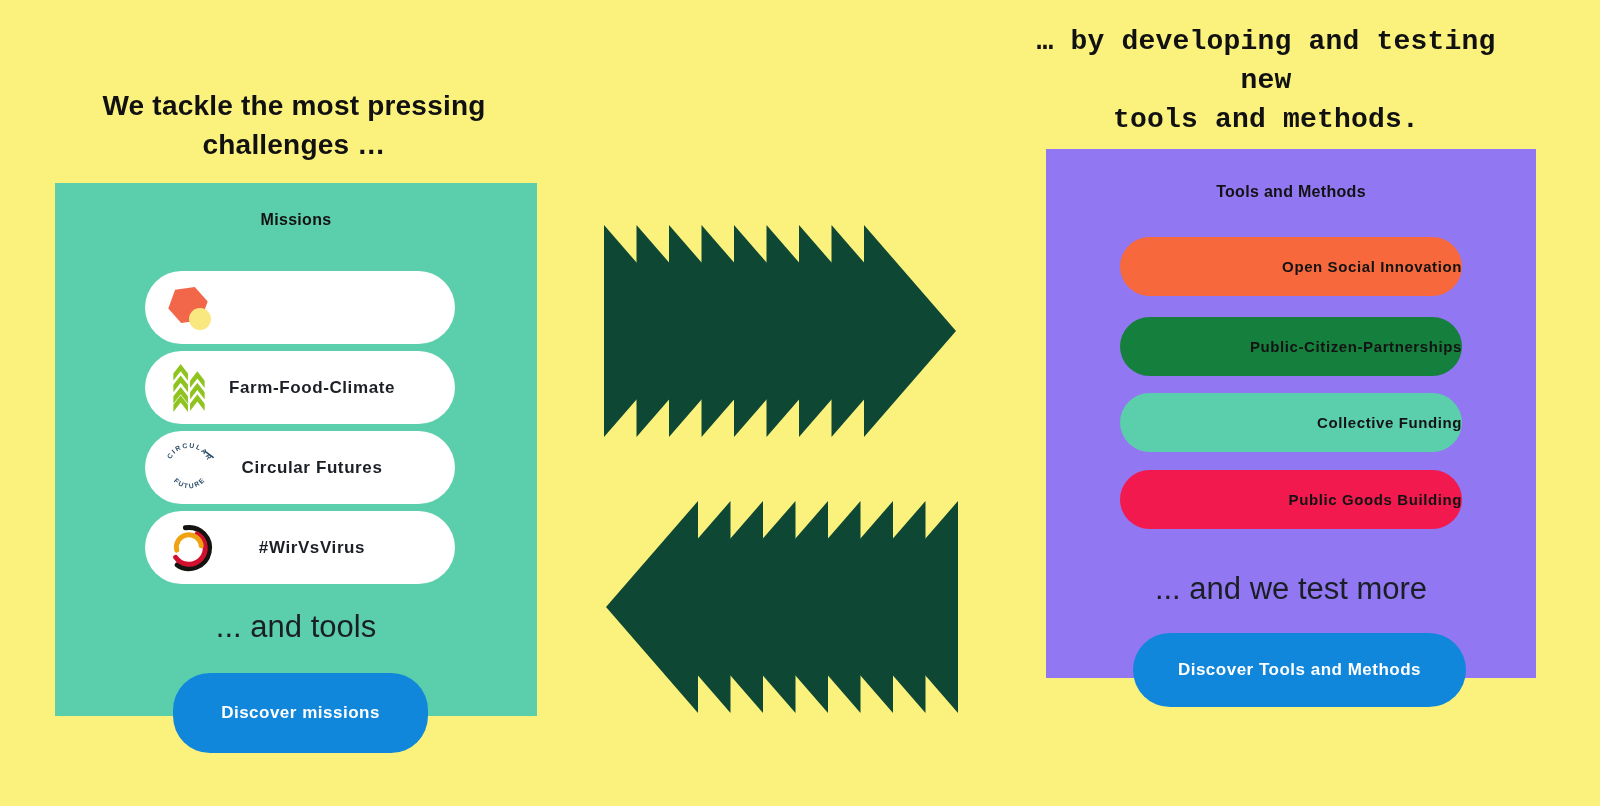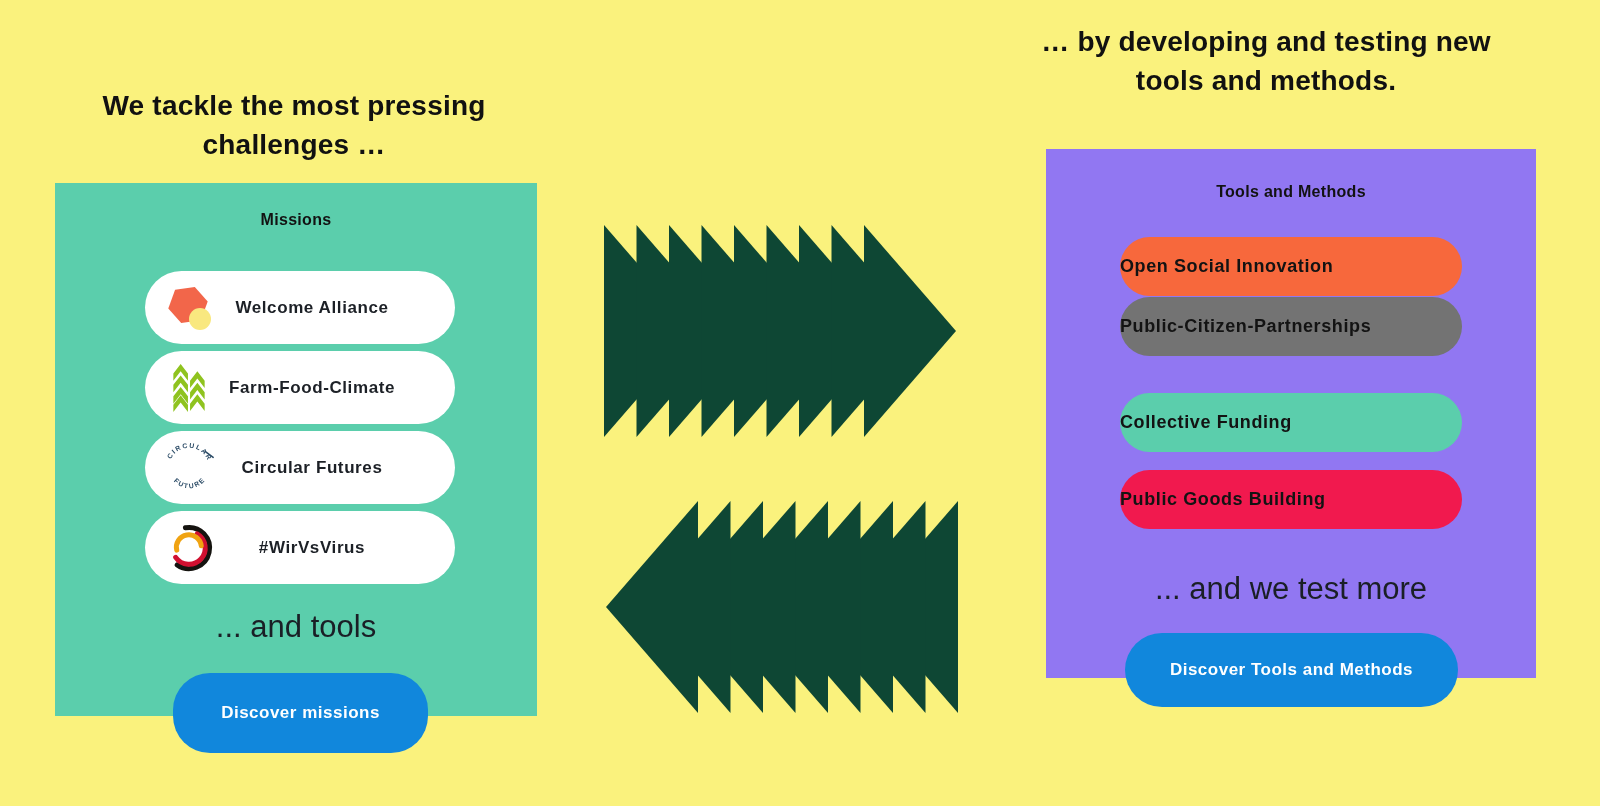--- a/index.html
+++ b/index.html
@@ -17,21 +17,21 @@
     position:absolute;
     width:520px;
     text-align:center;
     font-size:28px;
     line-height:39px;
     font-weight:bold;
     color:#111;
     letter-spacing:.2px;
   }
   #left-heading{left:34px;top:42px;margin-top:44px;}
-  #right-heading{left:1006px;top:22px;}
+  #right-heading{left:1006px;top:22px;font-family:Liberation Mono, monospace;}
   .panel{
     position:absolute;
   }
   #missions-panel{
     left:55px;top:183px;width:482px;height:533px;
     background:#5BCEAC;
   }
   #tools-panel{
     left:1046px;top:149px;width:490px;height:529px;
     background:#9177F2;
@@ -64,22 +64,22 @@
   .m-label{
     flex:1;text-align:center;
     padding-left:34px;padding-right:10px;
     font-size:17px;font-weight:bold;
     color:#1C2026;letter-spacing:.6px;
   }
   .t-pill{
     position:absolute;
     left:74px;width:342px;height:59px;
     border-radius:37px;
-    display:flex;align-items:center;justify-content:flex-start;
-    font-size:18px;font-weight:bold;
+    display:flex;align-items:center;justify-content:flex-end;
+    font-size:15px;font-weight:bold;
     color:#131313;letter-spacing:.6px;
   }
   .more-text{
     position:absolute;left:0;width:100%;
     text-align:center;
     font-size:31px;font-weight:normal;
     color:#1A1F26;
   }
   .cta{
     position:absolute;
@@ -87,21 +87,21 @@
     border:none;
     border-radius:37px;
     color:#FFFFFF;
     font-family:inherit;
     font-size:17px;font-weight:bold;
     letter-spacing:.5px;
     display:flex;align-items:center;justify-content:center;
     cursor:pointer;
   }
   #missions-cta{left:118px;top:490px;width:255px;height:80px;}
-  #tools-cta{left:79px;top:484px;width:333px;height:74px;}
+  #tools-cta{left:87px;top:484px;width:333px;height:74px;}
   .arrow{position:absolute;}
   #arrow-right{left:604px;top:225px;}
   #arrow-left{left:606px;top:501px;}
 </style>
 </head>
 <body>
 
 <div class="canvas">
 
   <div class="heading" id="left-heading">
@@ -117,21 +117,20 @@
   <section class="panel" id="missions-panel">
     <div class="panel-title">Missions</div>
 
     <div class="m-pill" style="top:88px;">
       <span class="m-icon">
         <svg width="46" height="48" viewBox="0 0 46 48" aria-hidden="true">
           <polygon points="41.7,17.5 28.8,3.1 9.1,5.7 2.3,24.5 15.2,38.9 34.9,36.3" fill="#F2664A"></polygon>
           <circle cx="34" cy="35" r="11" fill="#F9E87F"></circle>
         </svg>
       </span>
-      <span class="m-label">Welcome Alliance</span>
     </div>
 
     <div class="m-pill" style="top:168px;">
       <span class="m-icon">
         <svg width="32" height="48" viewBox="0 0 30 46" aria-hidden="true">
           <g fill="#8FC31F">
             <path d="M0 9 L7 0 L14 9 L14 16 L7 7 L0 16 Z"></path>
             <path d="M0 18 L7 9 L14 18 L14 25 L7 16 L0 25 Z" transform="translate(0,2)"></path>
             <path d="M0 27 L7 18 L14 27 L14 34 L7 25 L0 34 Z" transform="translate(0,4)"></path>
             <path d="M0 36 L7 27 L14 36 L14 43 L7 34 L0 43 Z" transform="translate(0,3)"></path>
@@ -208,21 +207,21 @@
       <polygon points="92,0 0,106 92,212"></polygon>
     </g>
   </svg>
 
   <section class="panel" id="tools-panel">
     <div class="panel-title">Tools and Methods</div>
 
     <div class="t-pill" style="top: 88px; background: rgb(247, 104, 60);">
       <span>Open Social Innovation</span>
     </div>
-    <div class="t-pill" style="top: 148px; background: #737373;">
+    <div class="t-pill" style="top: 168px; background: #15803d;">
       <span>Public-Citizen-Partnerships</span>
     </div>
     <div class="t-pill" style="top: 244px; background: rgb(91, 206, 172);">
       <span>Collective Funding</span>
     </div>
     <div class="t-pill" style="top: 321px; background: rgb(241, 25, 78);">
       <span>Public Goods Building</span>
     </div>
 
     <div class="more-text" style="top:422px;">... and we test more</div>

